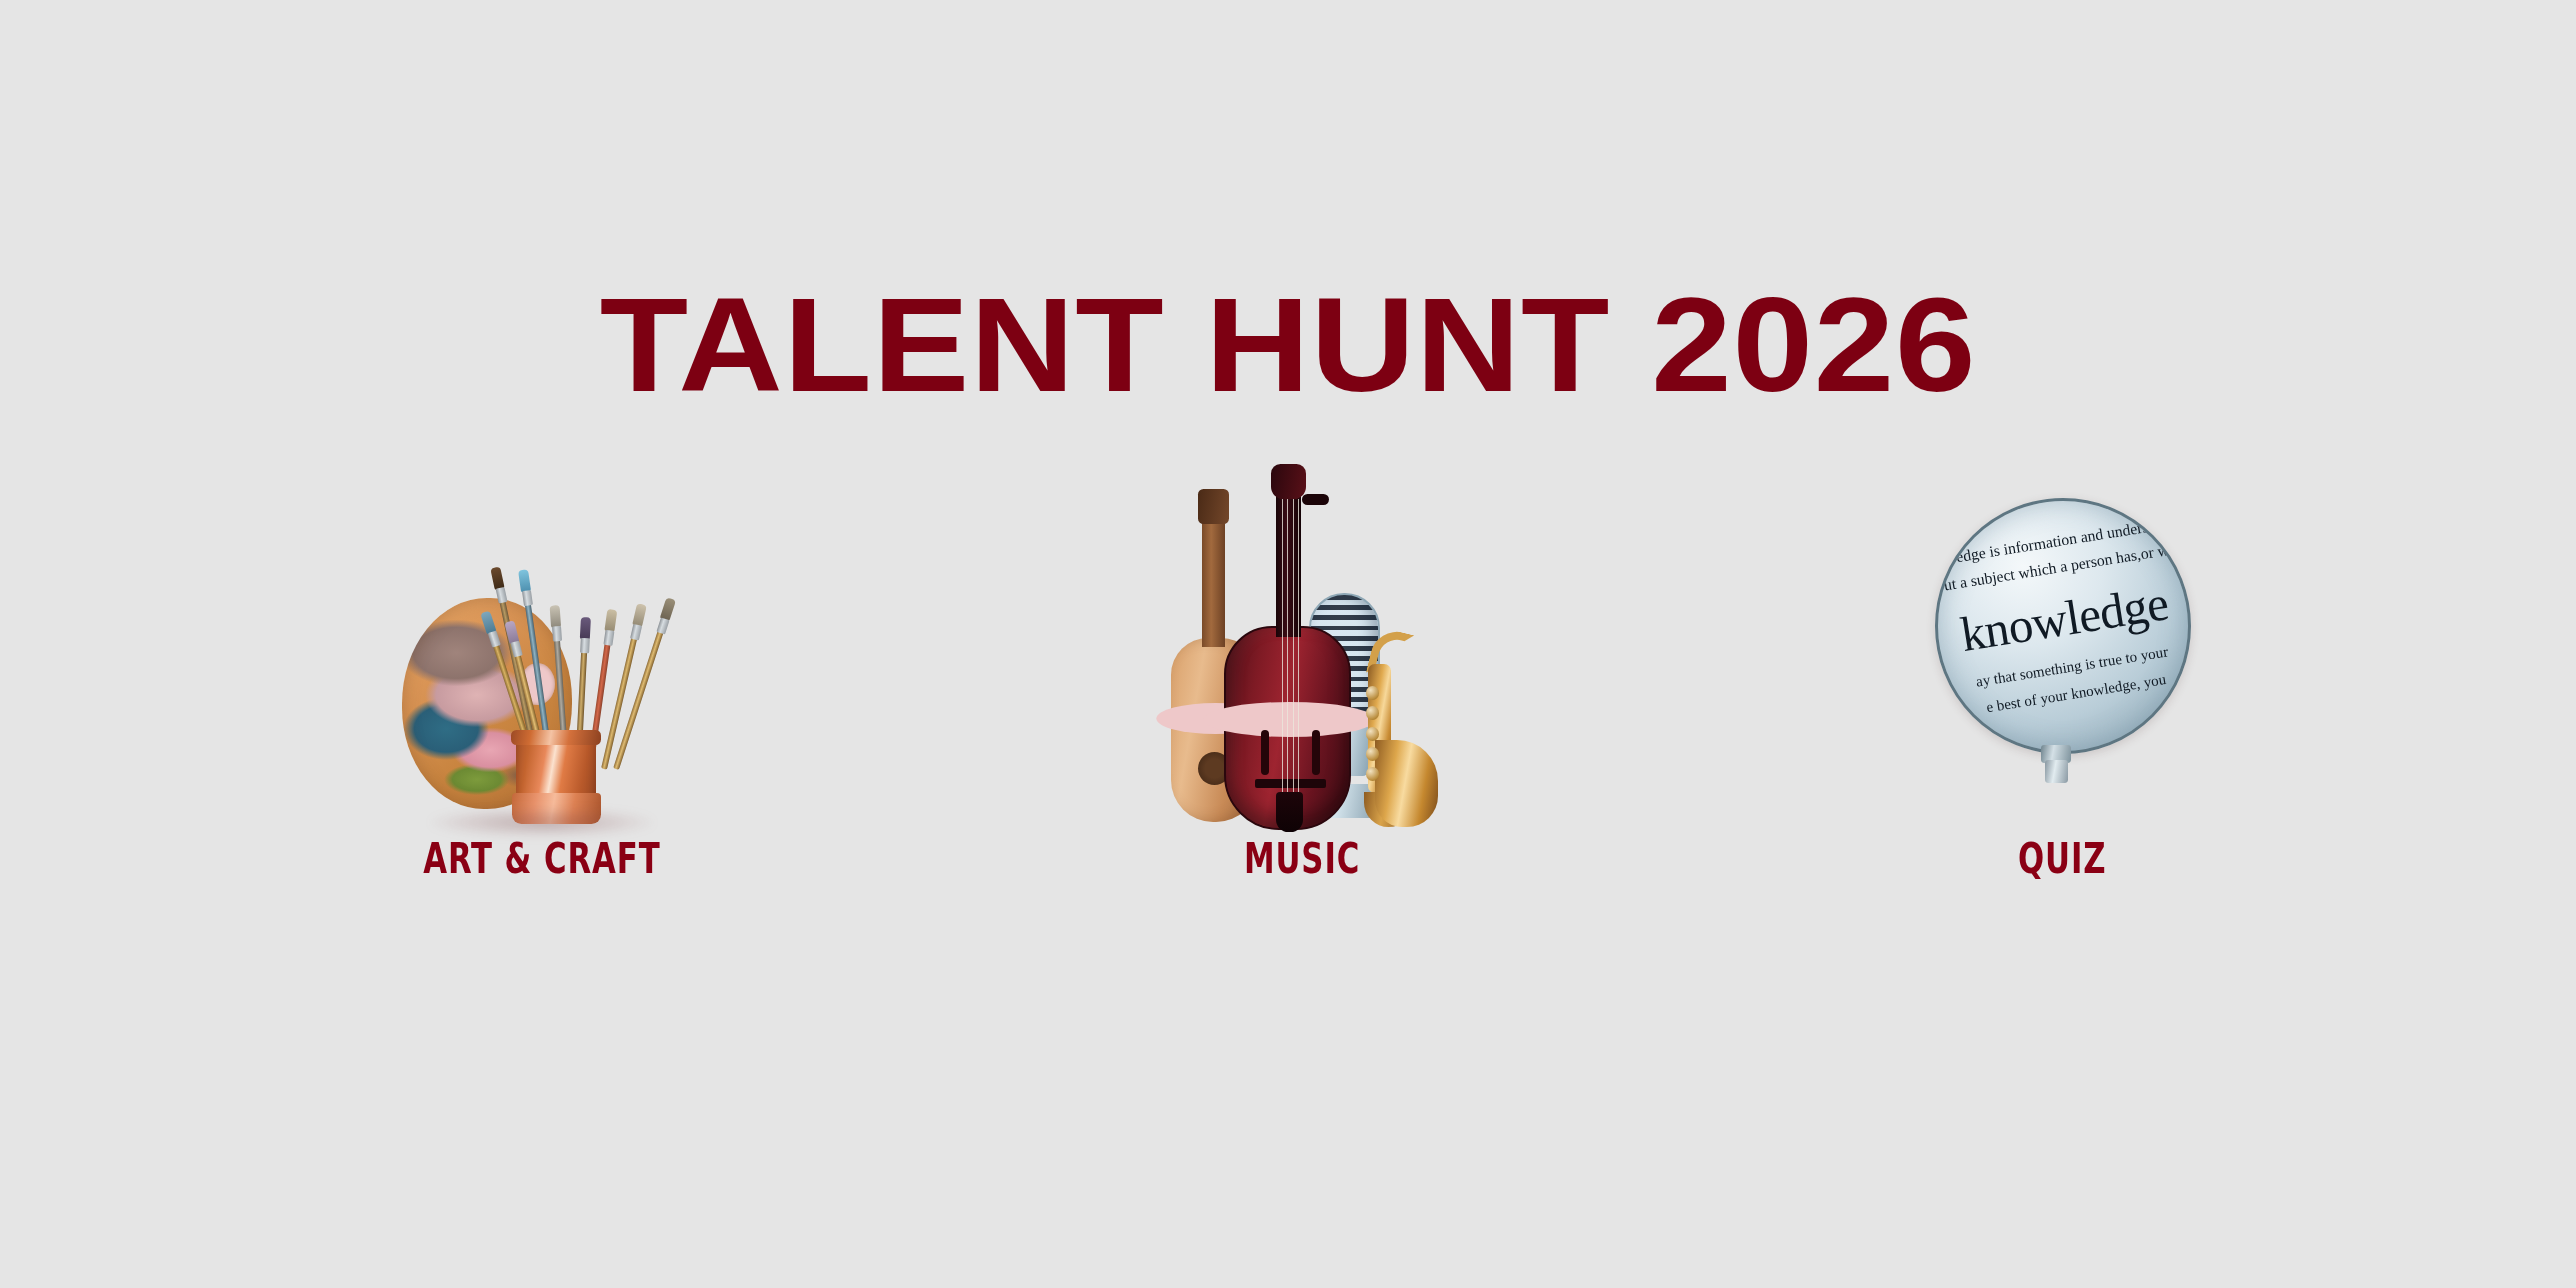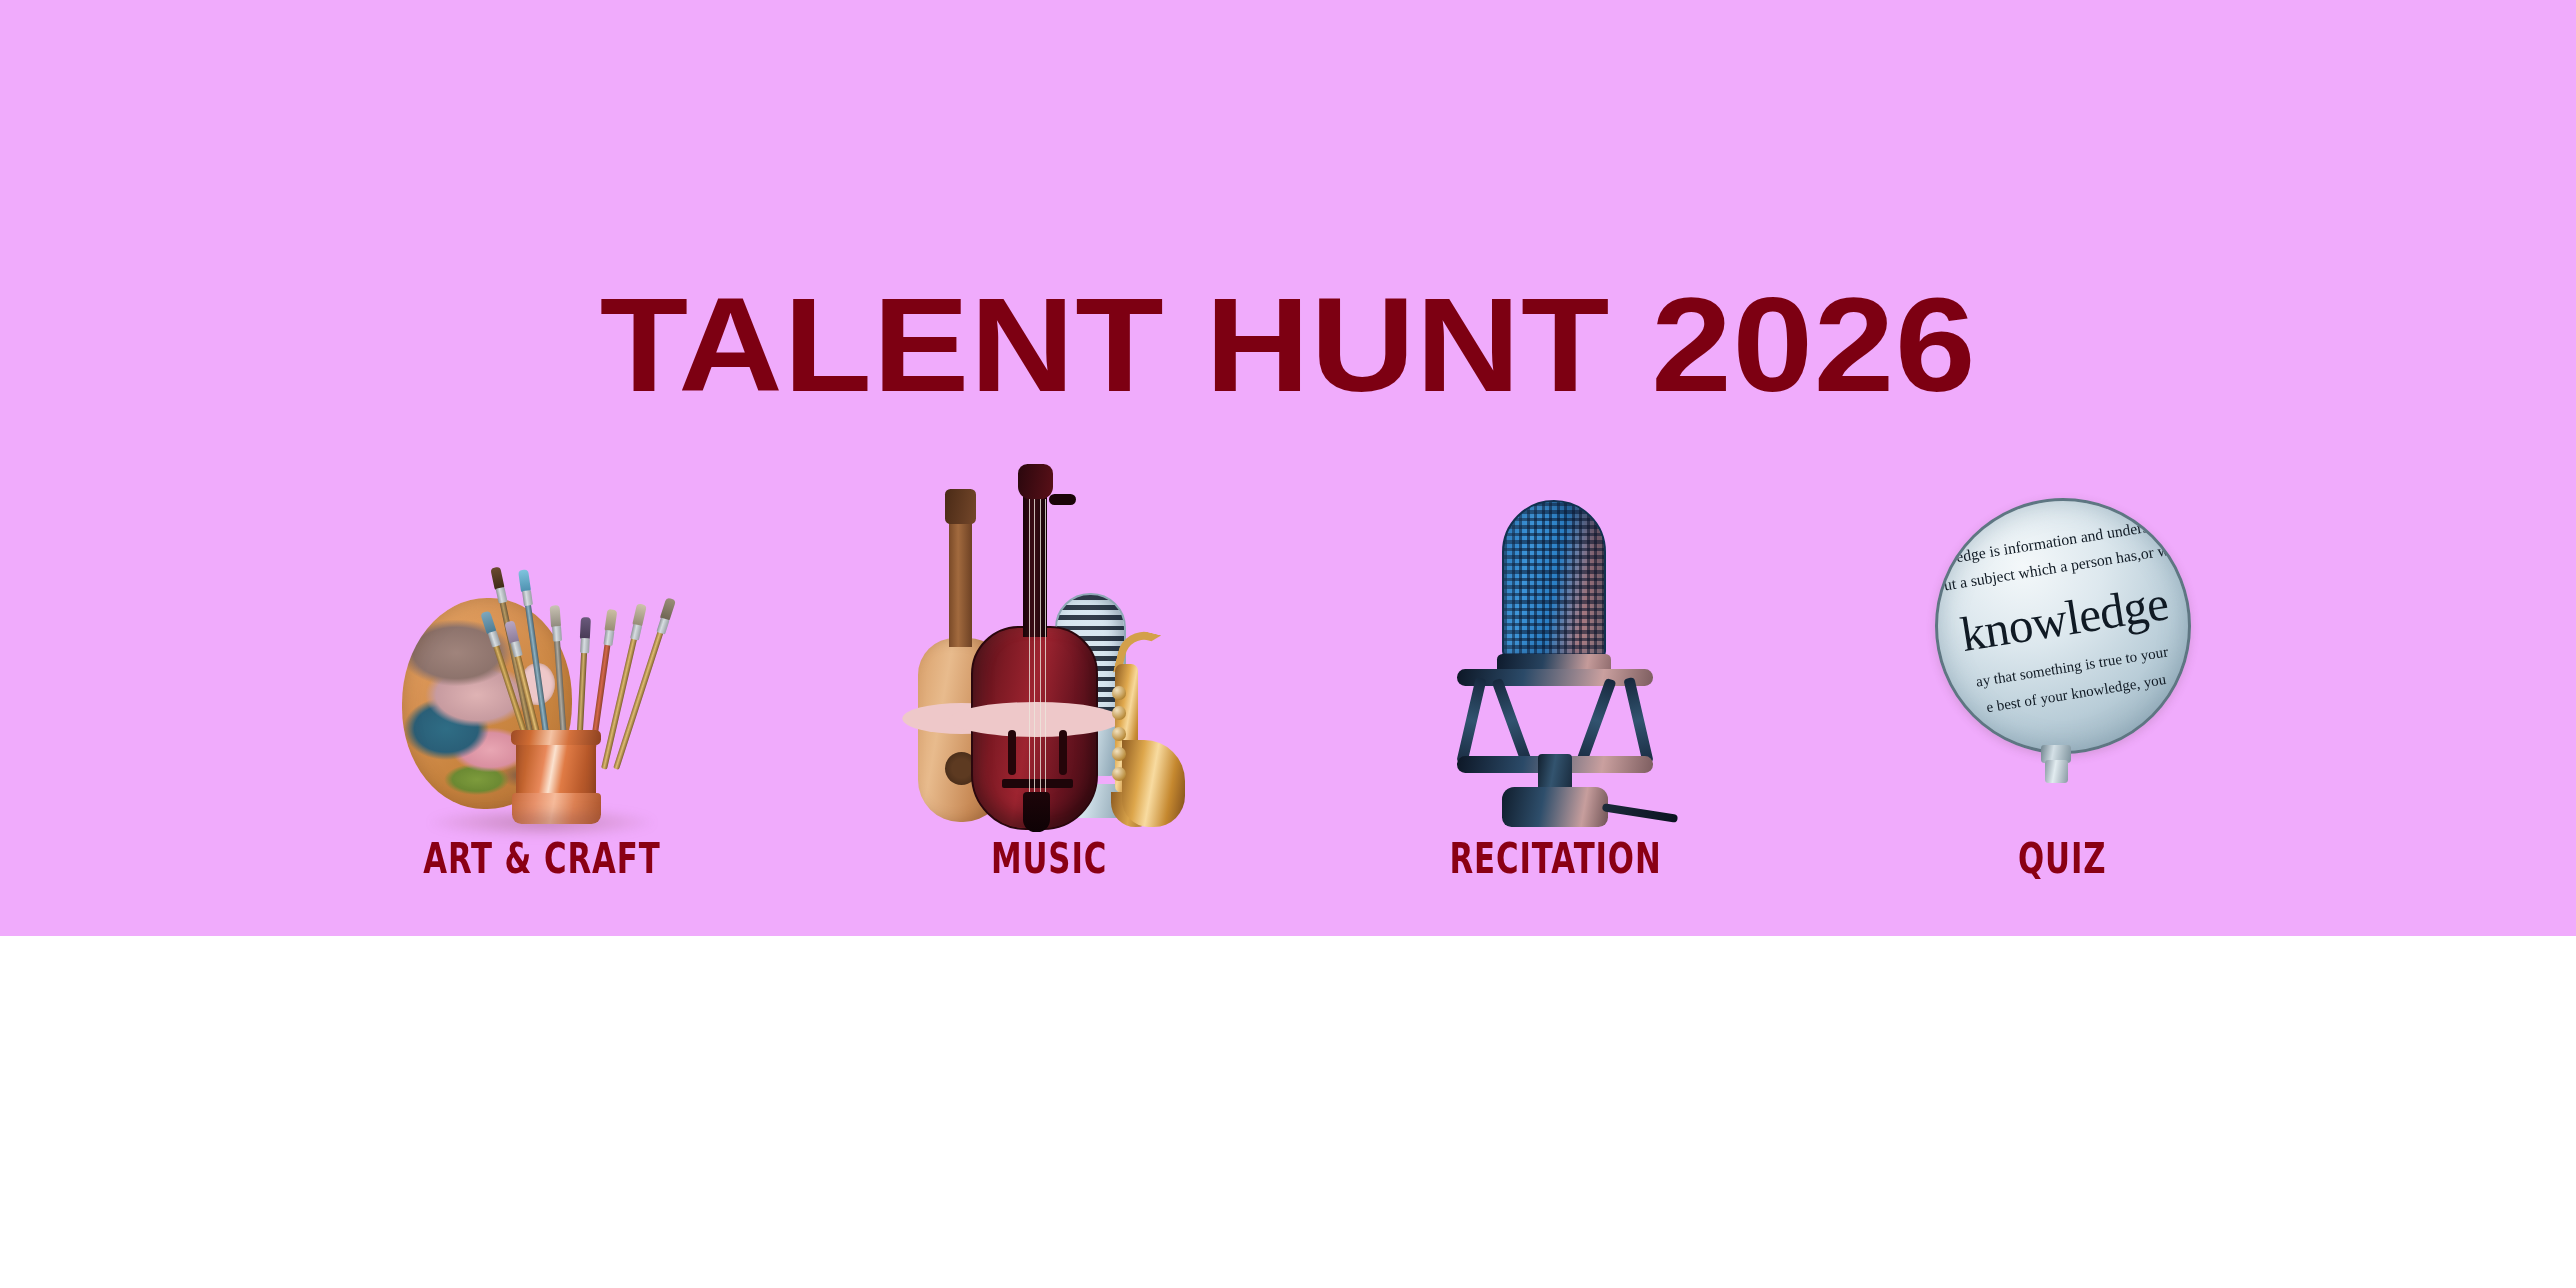--- a/index.html
+++ b/index.html
@@ -8,22 +8,22 @@
   html, body {
     width: 2576px;
     height: 1288px;
     overflow: hidden;
     font-family: "Liberation Sans", sans-serif;
   }
 
   #banner {
     position: relative;
     width: 2576px;
-    height: 936px;
-    background: #f0abfc;
+    height: 1288px;
+    background: #e5e5e5;
     overflow: hidden;
   }
 
   
   #title {
     position: absolute;
     top: 278px;
     left: 0;
     width: 2576px;
     text-align: center;
@@ -743,42 +743,20 @@
             <span class="sax-key" style="top:83px;"></span>
             <span class="sax-key" style="top:104px;"></span>
             <span class="sax-key" style="top:124px;"></span>
             <span class="sax-key" style="top:144px;"></span>
           </div>
         </div>
       </div>
       <div class="cat-label">MUSIC</div>
     </div>
 
-    <div class="category">
-      <div class="art-wrap">
-        <div class="art-stage">
-          <div class="studio-mic">
-            <span class="sm-capsule"></span>
-            <span class="sm-collar"></span>
-            <span class="sm-shock">
-              <span class="sm-ring"></span>
-              <span class="sm-arm a1"></span>
-              <span class="sm-arm a2"></span>
-              <span class="sm-arm a3"></span>
-              <span class="sm-arm a4"></span>
-              <span class="sm-ring bottom"></span>
-            </span>
-            <span class="sm-stem"></span>
-            <span class="sm-base"></span>
-            <span class="sm-cable"></span>
-          </div>
-        </div>
-      </div>
-      <div class="cat-label">RECITATION</div>
-    </div>
 
     <div class="category">
       <div class="art-wrap">
         <div class="art-stage">
           <div class="loupe">
             <div class="loupe-lens">
               <div class="lens-text">
                 <div class="lens-line ll1">edge is information and unders</div>
                 <div class="lens-line ll2">ut a subject which a person has,or w</div>
                 <div class="lens-line ll-big">knowledge</div>

